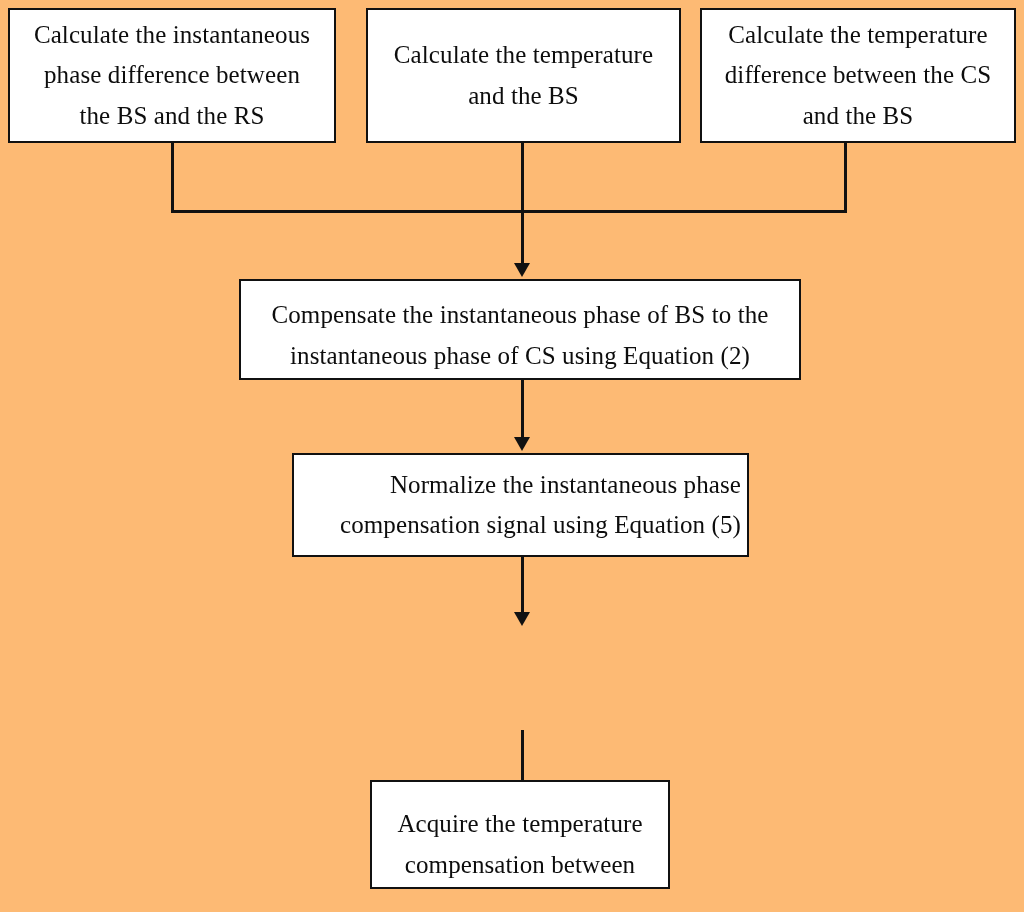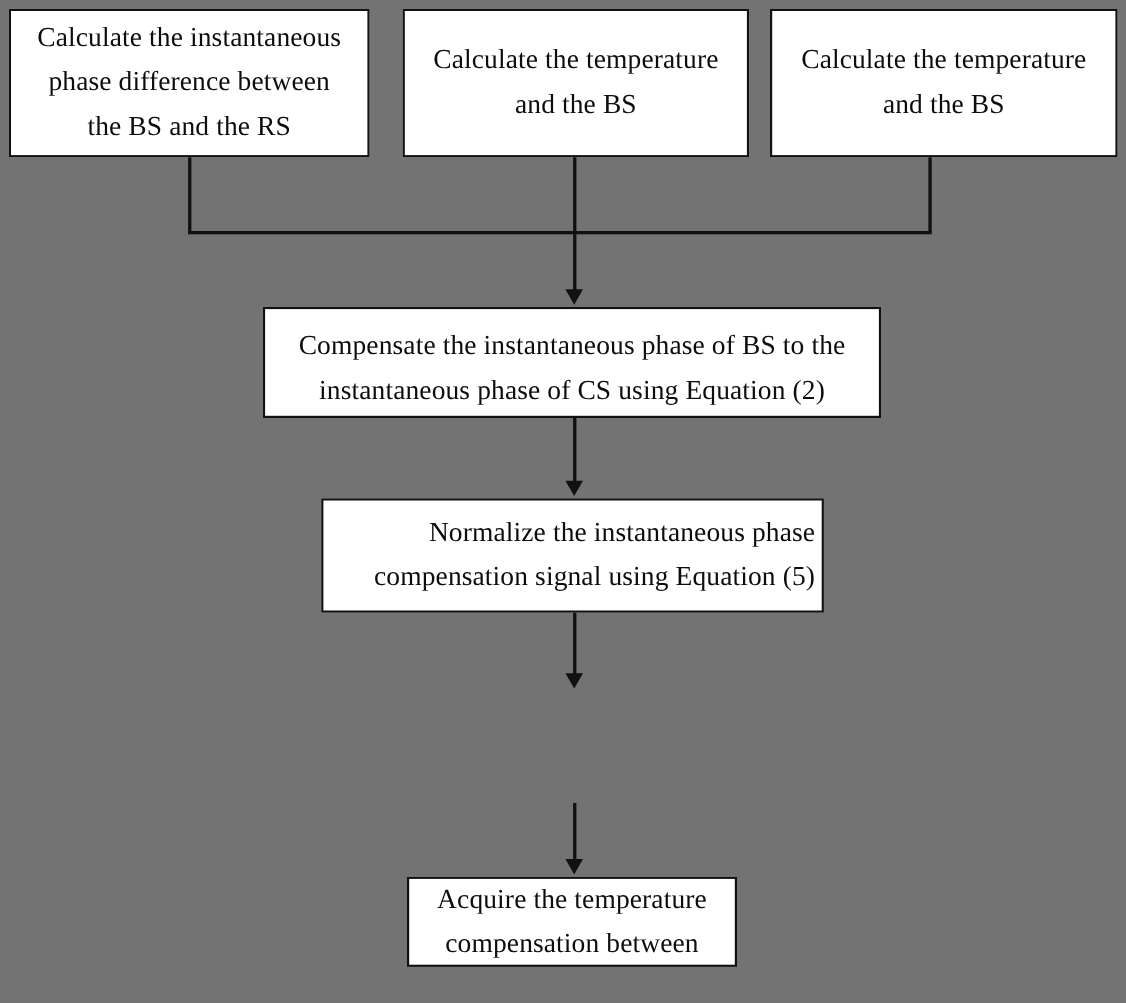--- a/index.html
+++ b/index.html
@@ -5,21 +5,21 @@
 <style>
   html, body {
     margin: 0;
     padding: 0;
     background: #ffffff;
   }
   #canvas {
     position: relative;
     width: 1024px;
     height: 912px;
-    background: #737373;
+    background: #fdba74;
     font-family: "Liberation Serif", "DejaVu Serif", serif;
     overflow: hidden;
   }
   .node {
     position: absolute;
     box-sizing: border-box;
     background: #ffffff;
     border: 2.5px solid #111111;
     display: flex;
     flex-direction: column;
@@ -63,20 +63,21 @@
     <span class="ln">the BS and the RS</span>
   </div>
 
   <div class="node" style="left:366px; top:8px; width:315px; height:135px;">
     <span class="ln">Calculate the temperature</span>
     <span class="ln">and the BS</span>
   </div>
 
   <div class="node" style="left:700px; top:8px; width:316px; height:135px;">
     <span class="ln">Calculate the temperature</span>
+    <span class="ln">difference between the CS</span>
     <span class="ln">and the BS</span>
   </div>
 
   <div class="vline" style="left:171px; top:143px; height:69px;"></div>
 
   <div class="vline" style="left:844px; top:143px; height:69px;"></div>
 
   <div class="hline" style="left:171px; top:210px; width:676px;"></div>
 
   <div class="vline" style="left:521px; top:143px; height:122px;"></div>
@@ -95,18 +96,18 @@
     <span class="ln">compensation signal using Equation (5)</span>
   </div>
 
   <div class="vline" style="left:521px; top:557px; height:57px;"></div>
   <div class="arrowhead" style="left:514px; top:612px;"></div>
 
 
   <div class="vline" style="left:521px; top:730px; height:53px;"></div>
   <div class="arrowhead" style="left:514px; top:781px;"></div>
 
-  <div class="node" style="left:370px; top:797px; width:300px; height:82px;">
+  <div class="node" style="left:370px; top:780px; width:300px; height:109px;justify-content:flex-end;">
     <span class="ln">Acquire the temperature</span>
     <span class="ln">compensation between</span>
   </div>
 
 </div>
 
 </body></html>

